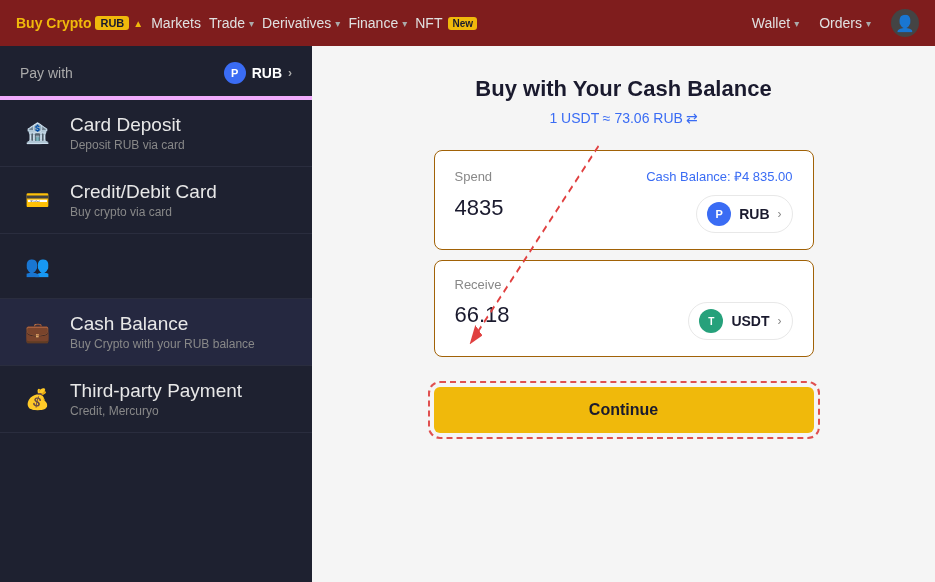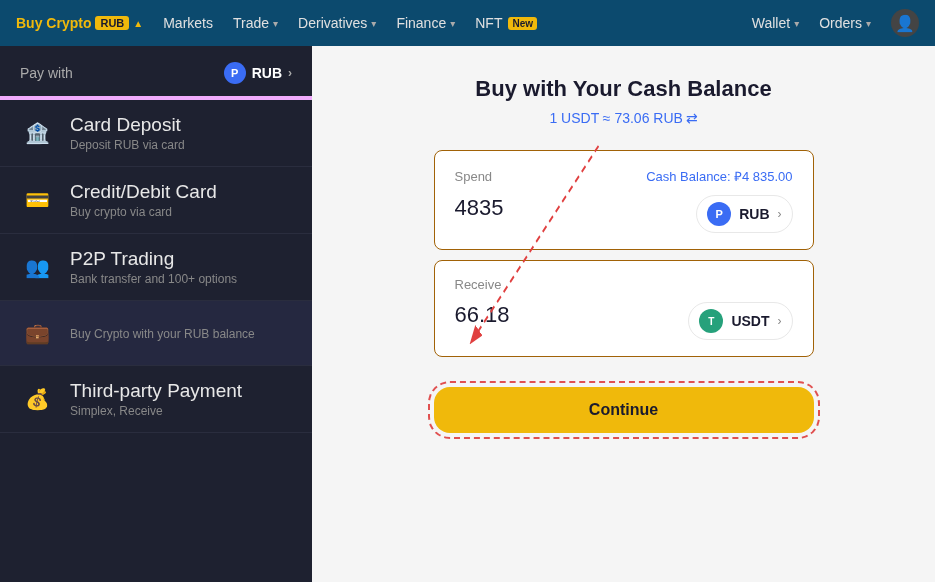--- a/index.html
+++ b/index.html
@@ -7,26 +7,26 @@
       font-family: -apple-system, BlinkMacSystemFont, 'Segoe UI', sans-serif;
       background: #f0f0f0;
       width: 935px;
       height: 582px;
       overflow: hidden;
       position: relative;
     }
 
     
     .navbar {
-      background: #0c4a6e;
+      background: #7f1d1d;
       height: 46px;
       display: flex;
       align-items: center;
       padding: 0 16px;
-      gap: 20px;
+      gap: 8px;
       position: relative;
       z-index: 10;
     }
     .nav-buy-crypto {
       display: flex;
       align-items: center;
       gap: 4px;
       color: #f0b90b;
       font-weight: 600;
       font-size: 14px;
@@ -277,21 +277,21 @@
     .currency-arrow {
       color: #888;
       font-size: 12px;
     }
 
     .continue-btn {
       margin-top: 20px;
       background: #f0b90b;
       color: #1a1a2e;
       border: none;
-      border-radius: 16px;
+      border-radius: 6px;
       padding: 14px 0;
       width: 380px;
       font-size: 16px;
       font-weight: 600;
       cursor: pointer;
       outline: 2px dashed #e05050;
       outline-offset: 4px;
     }
 
     
@@ -371,38 +371,35 @@
     <div class="sidebar-item">
       <div class="sidebar-icon">💳</div>
       <div class="sidebar-text">
         <div class="sidebar-title">Credit/Debit Card</div>
         <div class="sidebar-subtitle">Buy crypto via card</div>
       </div>
     </div>
 
     <div class="sidebar-item">
       <div class="sidebar-icon">👥</div>
-      <div class="sidebar-text">
-        <div class="sidebar-title">P2P Trading</div>
-        <div class="sidebar-subtitle">Bank transfer and 100+ options</div>
-      </div>
     </div>
 
     <div class="sidebar-item active">
       <div class="sidebar-icon">💼</div>
       <div class="sidebar-text">
+        <div class="sidebar-title">Cash Balance</div>
         <div class="sidebar-subtitle">Buy Crypto with your RUB balance</div>
       </div>
     </div>
 
     <div class="sidebar-item">
       <div class="sidebar-icon">💰</div>
       <div class="sidebar-text">
         <div class="sidebar-title">Third-party Payment</div>
-        <div class="sidebar-subtitle">Simplex, Receive</div>
+        <div class="sidebar-subtitle">Credit, Mercuryo</div>
       </div>
     </div>
   </aside>
 
   <main class="main-content">
     <h1 class="content-title">Buy with Your Cash Balance</h1>
 
     <div class="exchange-rate">
       <span>1 USDT ≈ 73.06 RUB</span>
       <span class="rate-icon">⇄</span>

